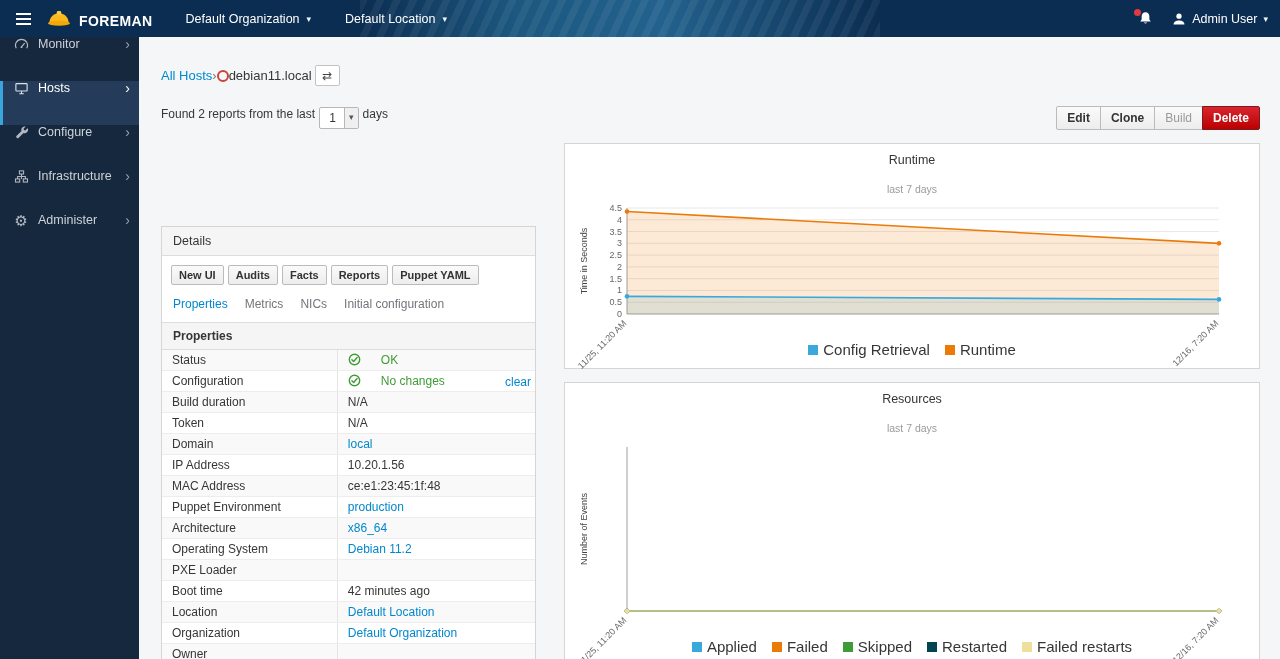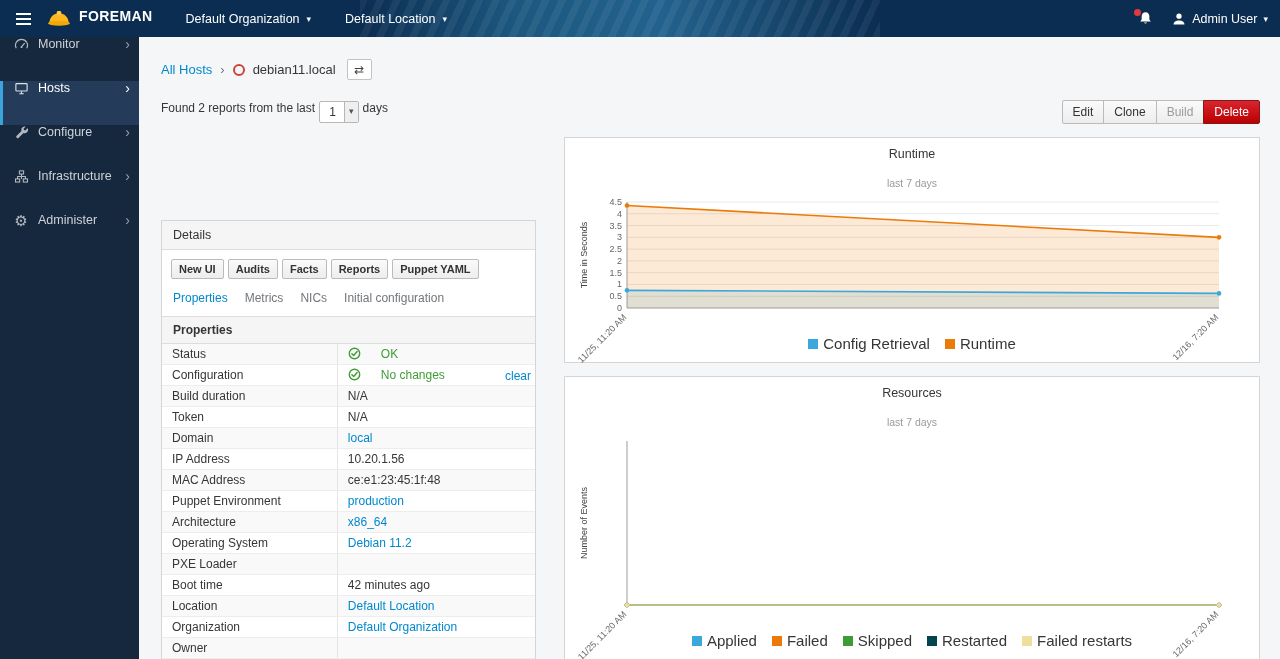--- a/index.html
+++ b/index.html
@@ -8,55 +8,55 @@
   a{color:#0088ce;text-decoration:none;cursor:pointer}
 
   
   .navbar{height:37px;background:#0b2d51;display:flex;align-items:center;color:#fff;position:relative;z-index:5}
   .stripes{position:absolute;left:360px;top:0;bottom:0;width:520px;pointer-events:none;
     background:
       repeating-linear-gradient(115deg, rgba(255,255,255,.06) 0 7px, rgba(255,255,255,0) 7px 15px),
       linear-gradient(90deg, rgba(29,90,130,0), rgba(29,90,130,.95) 30%, rgba(36,101,145,.95) 58%, rgba(11,45,81,0));}
   .hamburger{width:46px;height:37px;background:transparent;border:none;display:flex;flex-direction:column;gap:3px;align-items:center;justify-content:center;cursor:pointer;position:relative}
   .hamburger span{width:15px;height:2px;background:#fff;display:block}
-  .brand{display:flex;align-items:flex-start;gap:7px;padding-right:16px;position:relative;cursor:pointer}
+  .brand{display:flex;align-items:flex-end;gap:7px;padding-right:16px;position:relative;cursor:pointer}
   .brand-text{font-weight:bold;font-size:14px;letter-spacing:.4px}
   .nav-select{display:flex;align-items:center;gap:7px;padding:0 17px;height:37px;font-size:12.5px;cursor:pointer;position:relative}
   .caret{font-size:9px;opacity:.95}
   .spacer{flex:1}
   .nav-icon{position:relative;padding:0 11px;cursor:pointer;display:flex;align-items:center;height:37px}
   .dot{position:absolute;top:9px;left:7px;width:7px;height:7px;border-radius:50%;background:#e0393f}
   .user-menu{display:flex;align-items:center;gap:6px;padding:0 12px 0 8px;cursor:pointer;font-size:12.5px;position:relative;height:37px}
 
   
   .layout{display:flex;height:622px}
   .sidebar{width:139px;background:#16283e;flex-shrink:0}
   .side-item{height:44px;display:flex;gap:9px;padding:0 9px 0 13px;color:#ced2d8;cursor:pointer;font-size:12.5px}
   .side-icon{display:inline-flex;width:16px;justify-content:center;opacity:.85}
   .glyph-icon{font-size:15px;line-height:1;display:inline-block}
   .side-item .chev{margin-left:auto;color:#96a0ac;font-size:14px;line-height:1}
   .side-item.active{background:#243c59;color:#fff;box-shadow:inset 3px 0 0 #39a5dc}
   .side-item.active .chev{color:#fff}
   .content{flex:1;padding:16px 20px 0 22px;overflow:hidden;background:#f5f6f7}
 
   
-  .breadcrumb{display:flex;align-items:center;gap:8px;font-size:13px;margin:6px 0 20px}
+  .breadcrumb{display:flex;align-items:center;font-size:13px;margin:12px 0 20px}
   .bc-sep{color:#777;font-size:13px}
   .host-ring{width:12px;height:12px;border:2px solid #cb4438;border-radius:50%;display:inline-block;flex-shrink:0}
   .bc-current{color:#363636}
   .bc-switcher{margin-left:3px;width:25px;height:21px;border:1px solid #c3c3c3;background:#fff;border-radius:2px;font-size:12px;color:#444;cursor:pointer;line-height:1;font-family:inherit}
 
   
   .toolbar{display:flex;align-items:center;justify-content:space-between;margin-bottom:13px}
   .reports-text{display:flex;align-items:flex-start;gap:4px;color:#363636}
   .days-select{display:inline-flex;align-items:stretch;border:1px solid #b7b7b7;border-radius:2px;background:#fff;height:22px;cursor:pointer;overflow:hidden}
   .days-select .num{padding:3px 8px 0 9px;min-width:24px;text-align:center}
   .days-select .sel-caret{border-left:1px solid #b7b7b7;background:#efefef;padding:4px 4px 0;font-size:9px;color:#555}
   .action-buttons{display:flex}
-  .btn{font-family:inherit;font-size:12px;padding:4px 10px;border:1px solid #bbb;background:linear-gradient(#fafafa,#ededed);color:#333;cursor:pointer;margin-left:-1px;font-weight:normal}
+  .btn{font-family:inherit;font-size:12px;padding:4px 10px;border:1px solid #bbb;background:linear-gradient(#fafafa,#ededed);color:#333;cursor:pointer;margin-left:-1px;font-weight:bold}
   .btn:first-child{border-radius:2px 0 0 2px;margin-left:0}
   .btn.disabled{color:#9a9a9a;cursor:default;font-weight:normal}
   .btn.danger{background:linear-gradient(#d9252f,#bb0000);border-color:#7c1a1d;color:#fff;border-radius:0 2px 2px 0}
 
   
   .content-grid{display:flex;align-items:flex-end;gap:28px}
   .panel{background:#fff;border:1px solid #d5d5d5}
   .details-panel{width:375px;flex-shrink:0}
   .details-panel header{background:#f5f5f5;border-bottom:1px solid #ddd;padding:7px 11px;font-size:12.5px;color:#363636}
   .detail-buttons{display:flex;gap:4px;padding:9px 9px 2px}

